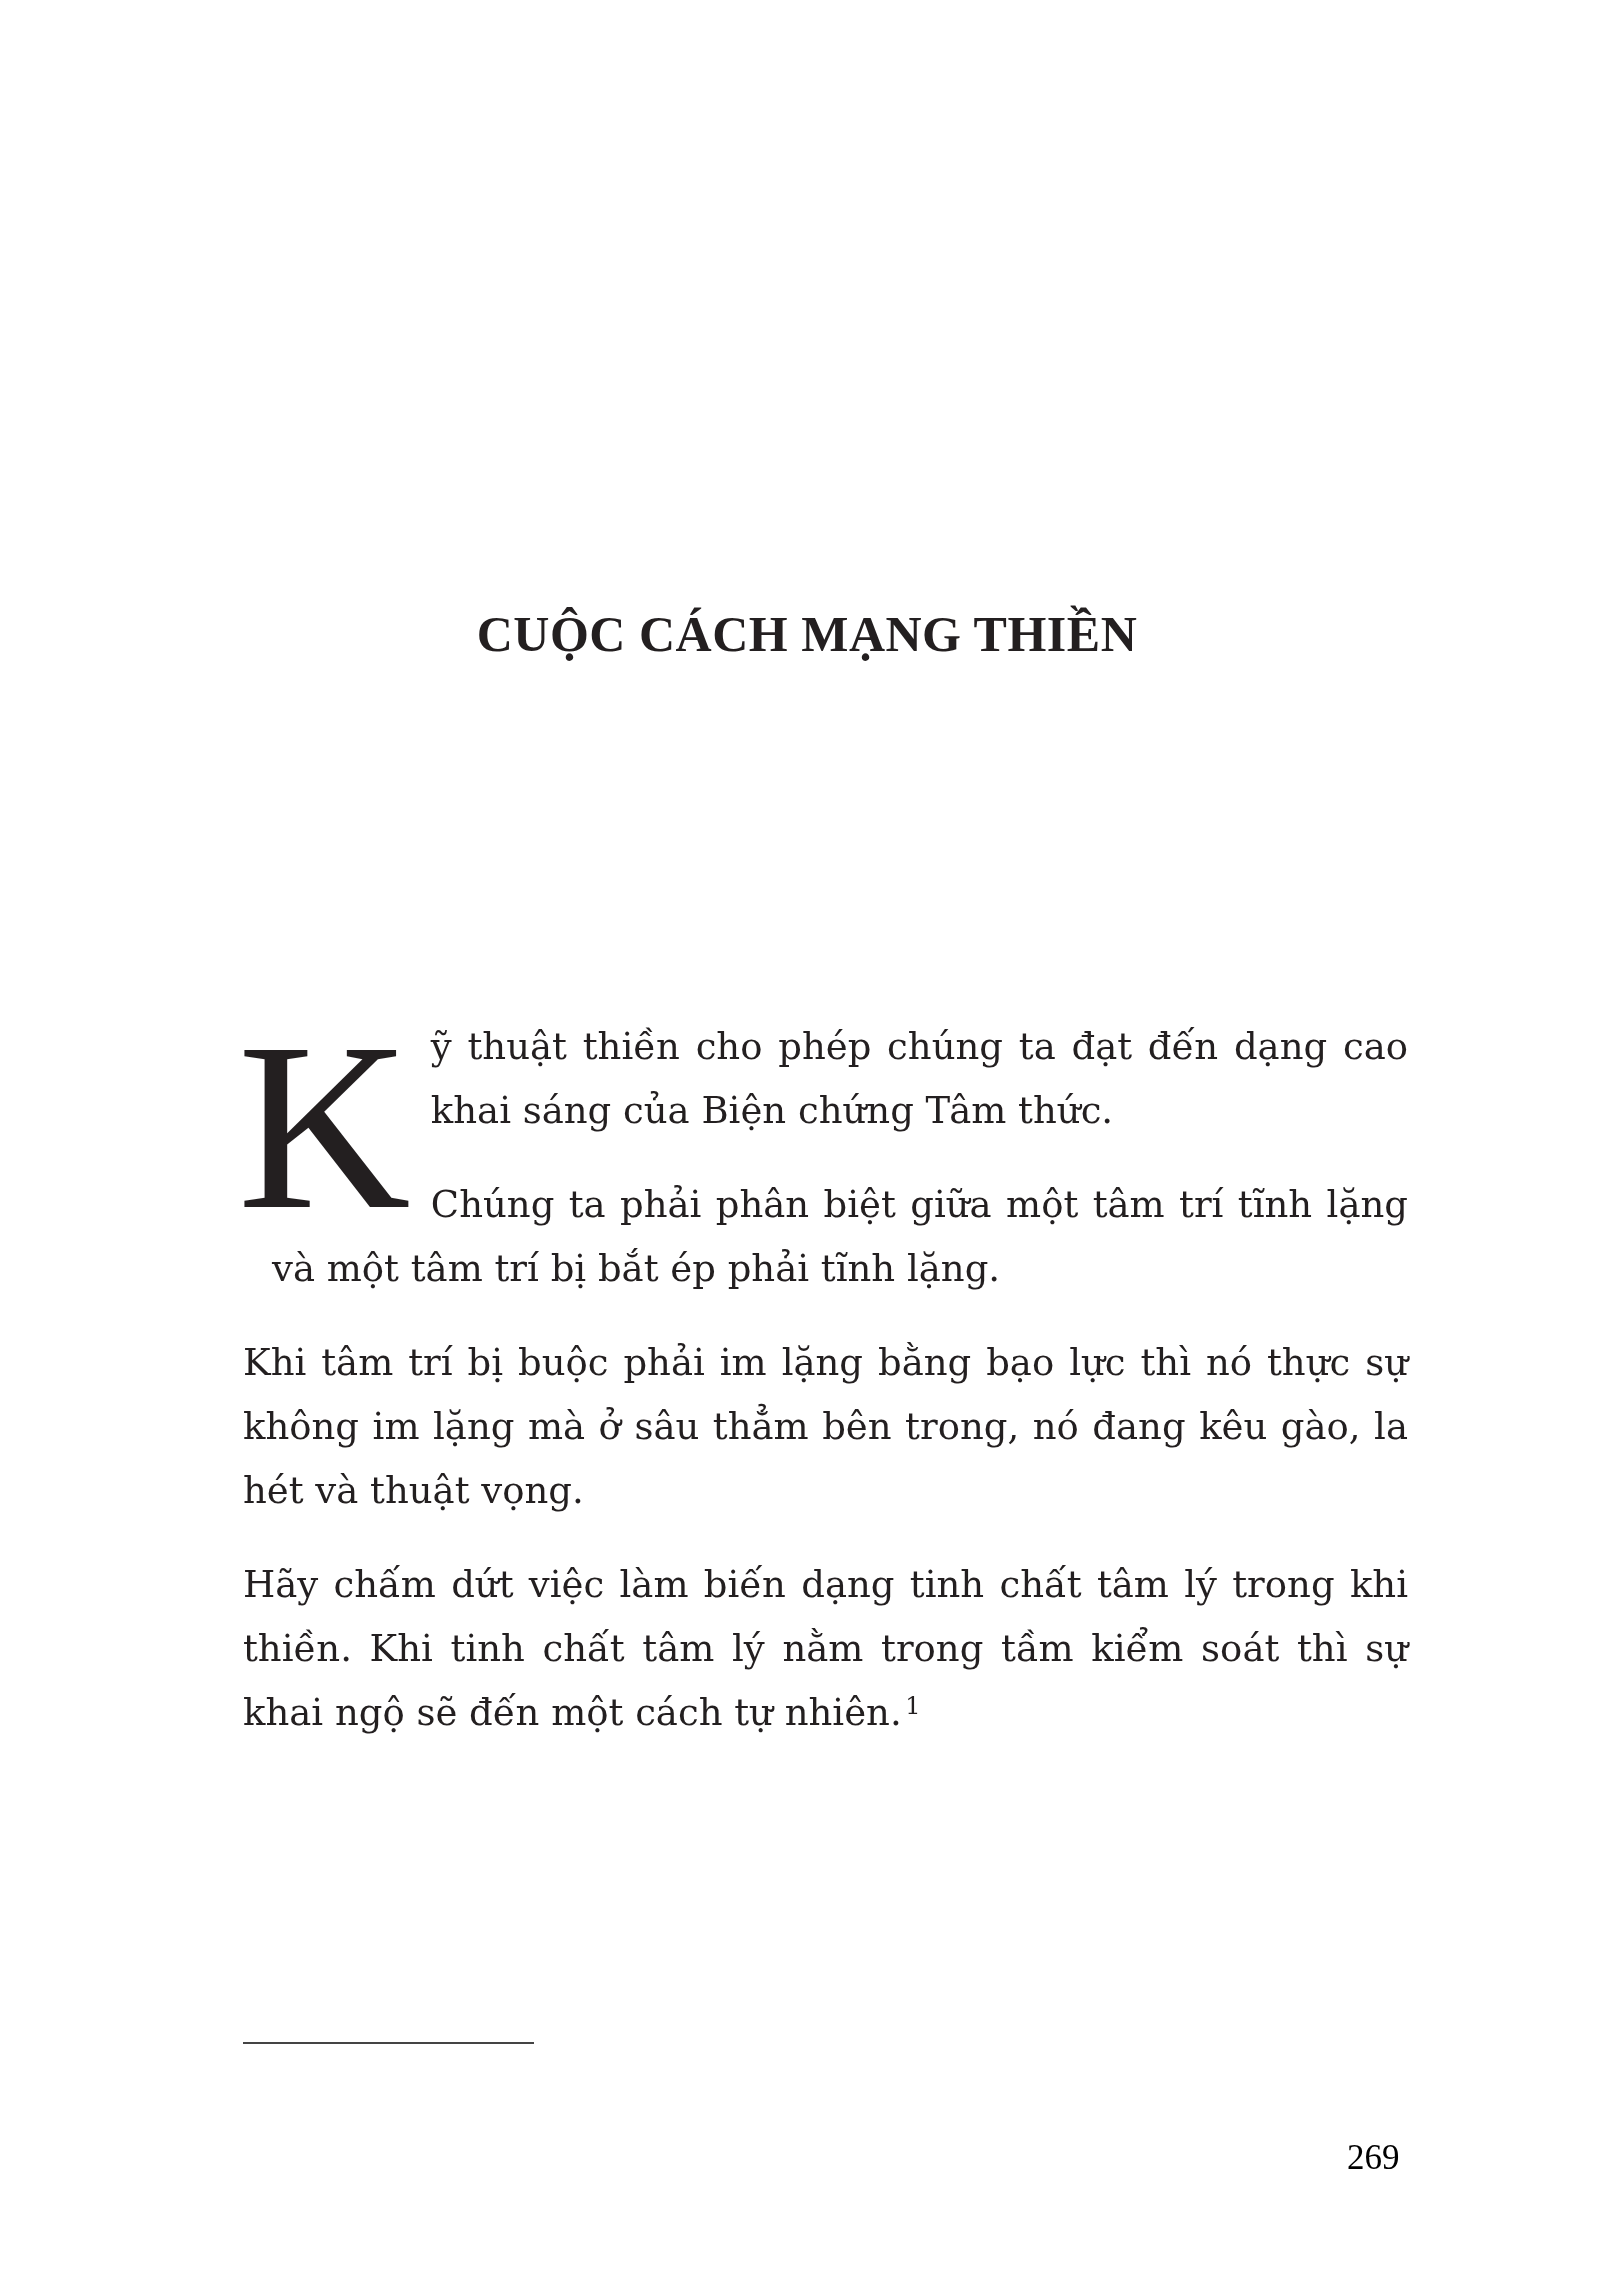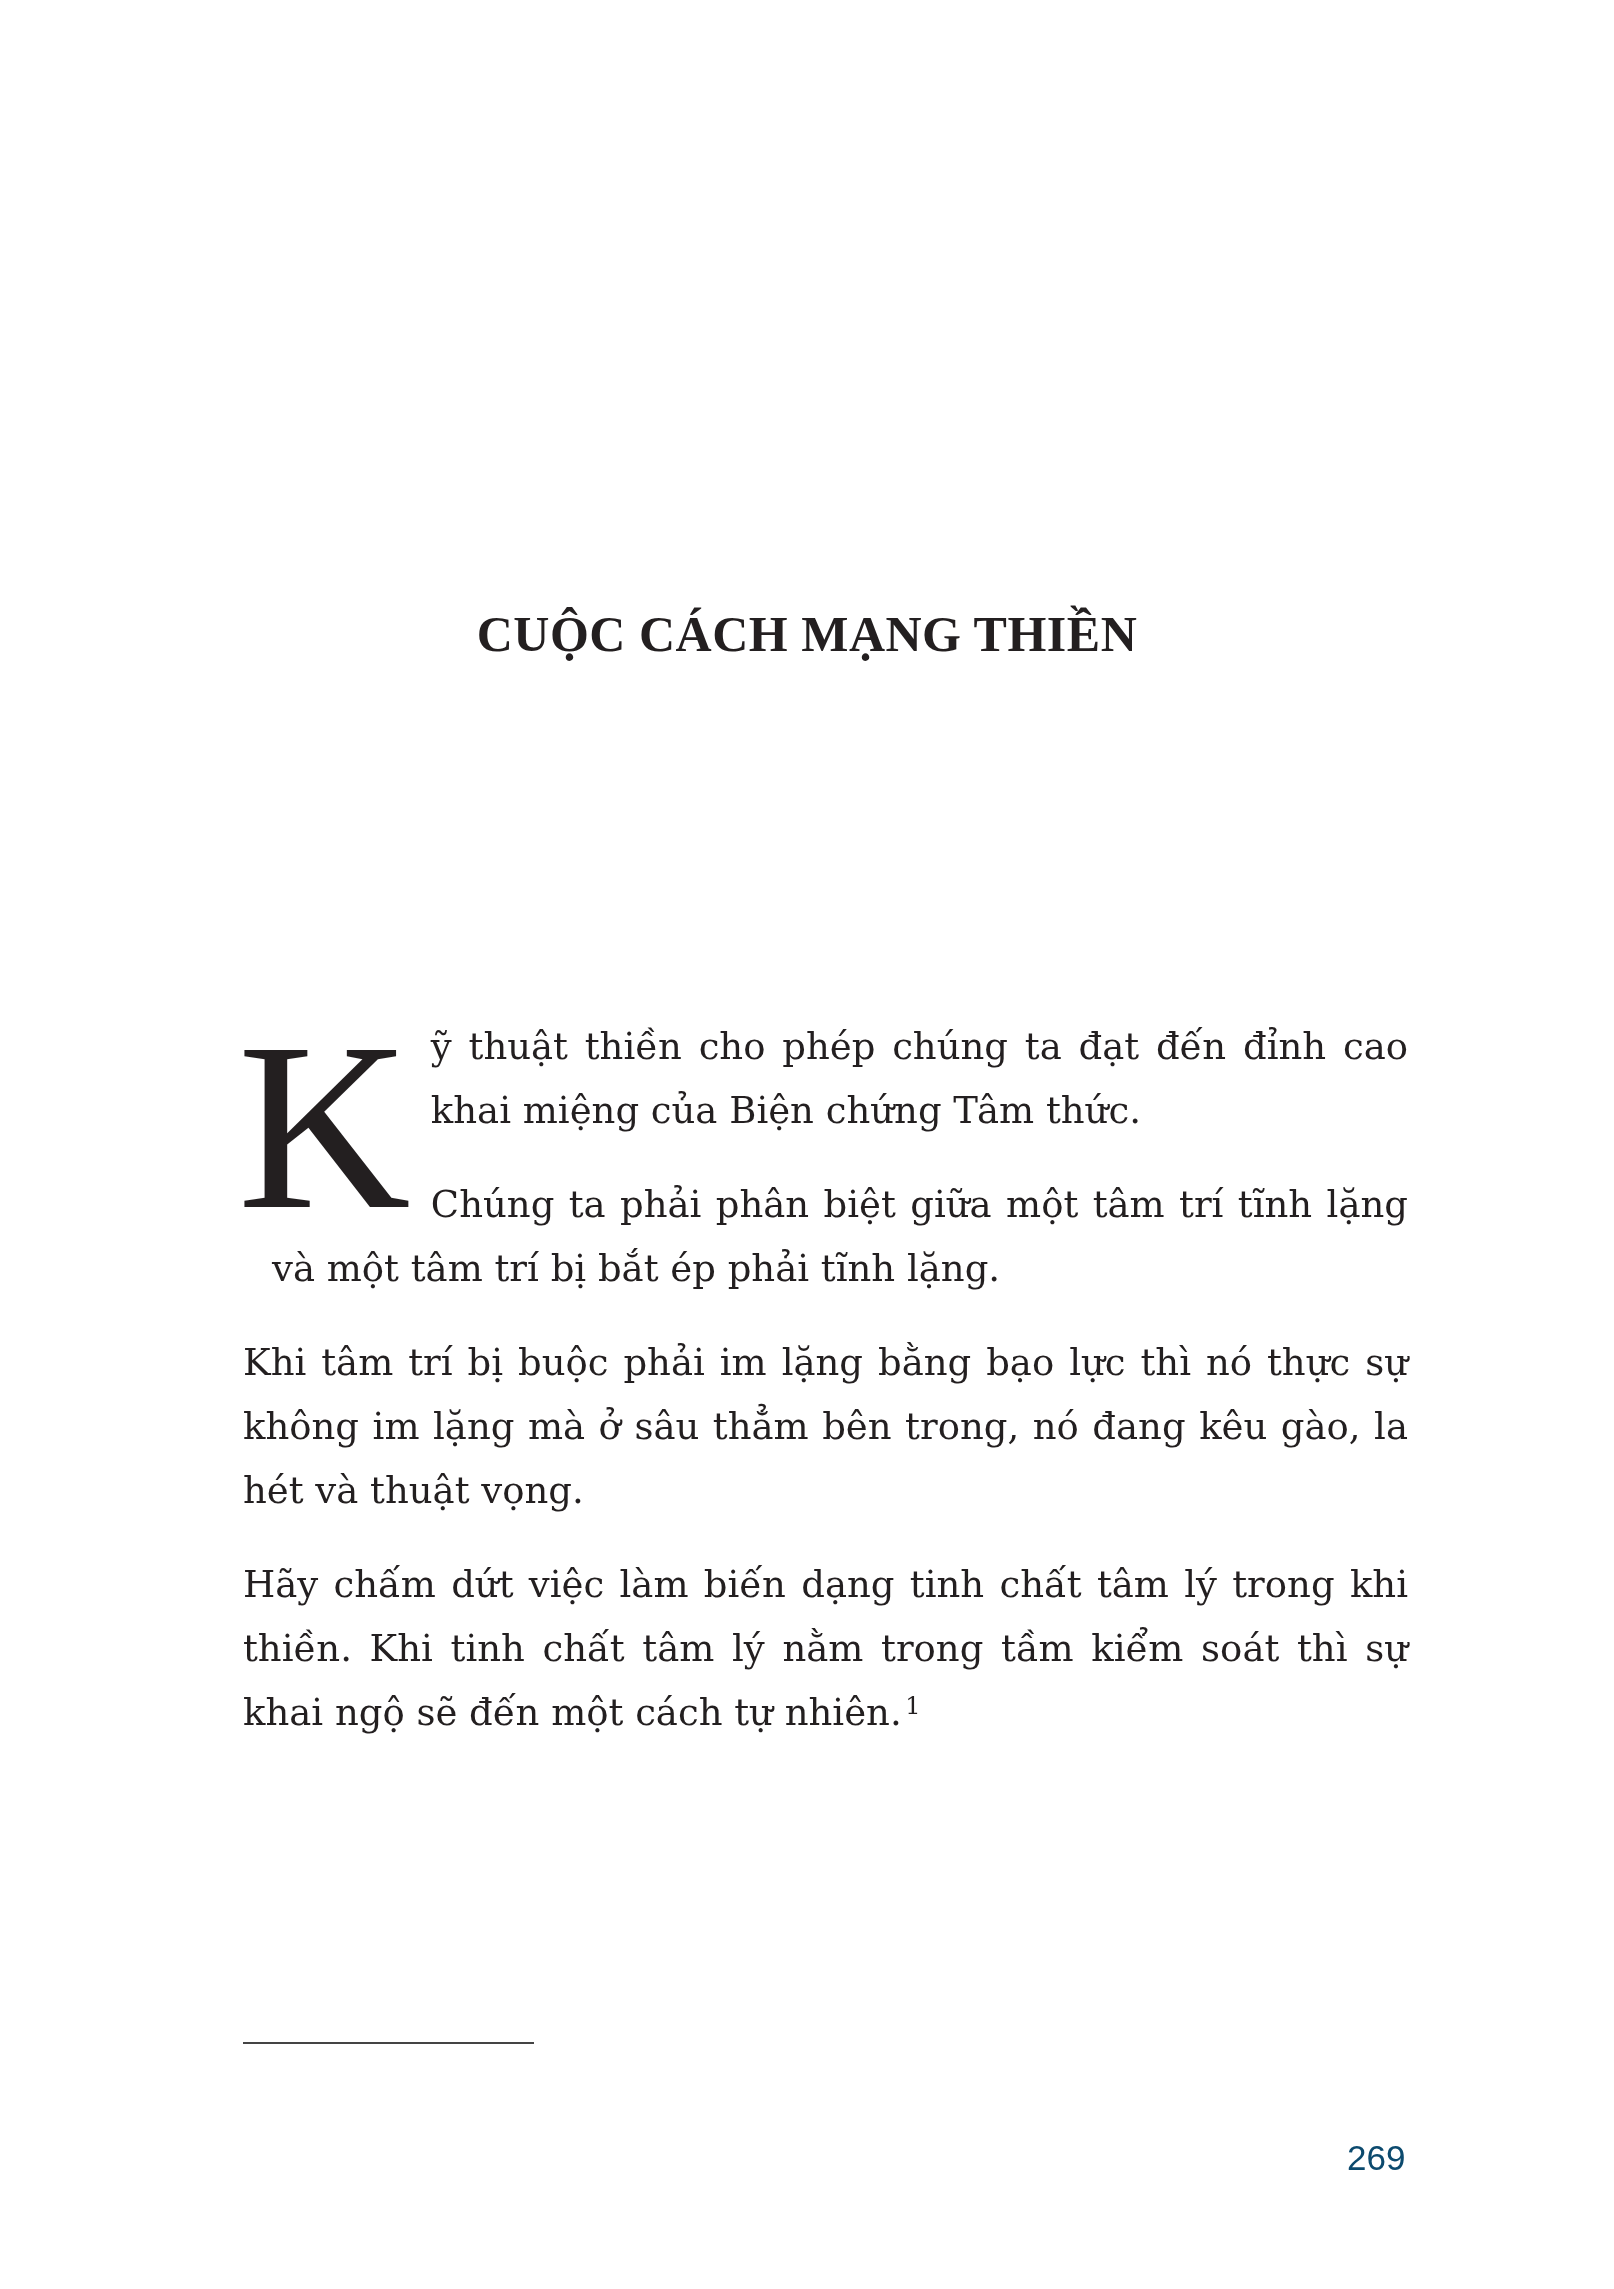--- a/index.html
+++ b/index.html
@@ -25,33 +25,33 @@
   .fn-rule {
     position: absolute; left: 243px; top: 2042px; width: 291px; height: 1.8px; background: #444;
   }
   .footnote {
     position: absolute; left: 243px; top: 2067px; width: 1165px;
     font-family: "DejaVu Serif", serif; font-size: 29.5px; color: #231f20;
   }
   .fn-num { display: inline-block; width: 41px; }
   .page-number {
     position: absolute; left: 1347px; top: 2138px;
-    font-family: Liberation Sans, sans-serif; font-size: 35px; color: #0c4a6e; text-align: right;
+    font-family: Liberation Serif, serif; font-size: 35px; color: #000000; text-align: right;
   }
 </style>
 </head>
 <body>
 
 <div class="page">
   <div class="title">CUỘC CÁCH MẠNG THIỀN</div>
 
   <div class="body-text">
     <div class="para first">
       <span class="dropcap">K</span>
-      <span>ỹ thuật thiền cho phép chúng ta đạt đến đỉnh cao khai miệng của Biện chứng Tâm thức.</span>
+      <span>ỹ thuật thiền cho phép chúng ta đạt đến dạng cao khai sáng của Biện chứng Tâm thức.</span>
     </div>
     <div class="para" style="text-indent:0;margin-left:29px;">
       <span>Chúng ta phải phân biệt giữa một tâm trí tĩnh lặng và một tâm trí bị bắt ép phải tĩnh lặng.</span>
     </div>
     <div class="para">Khi tâm trí bị buộc phải im lặng bằng bạo lực thì nó thực sự không im lặng mà ở sâu thẳm bên trong, nó đang kêu gào, la hét và thuật vọng.</div>
     <div class="para">
       <span>Hãy chấm dứt việc làm biến dạng tinh chất tâm lý trong khi thiền. Khi tinh chất tâm lý nằm trong tầm kiểm soát thì sự khai ngộ sẽ đến một cách tự nhiên.</span><sup>1</sup>
     </div>
   </div>
 

